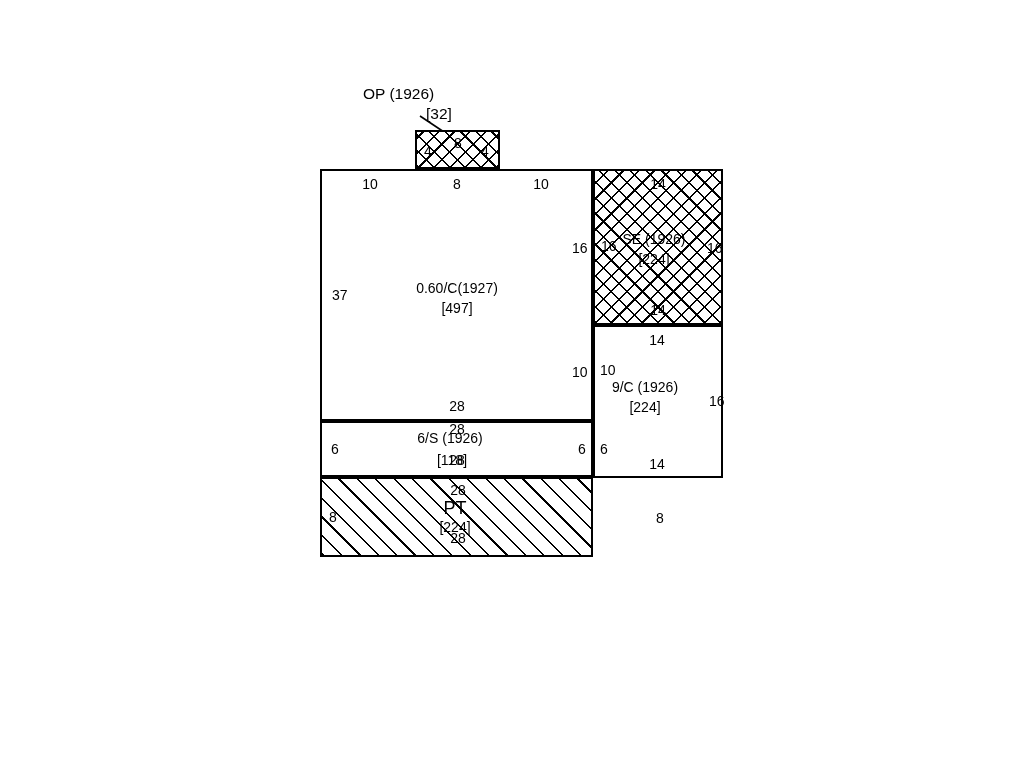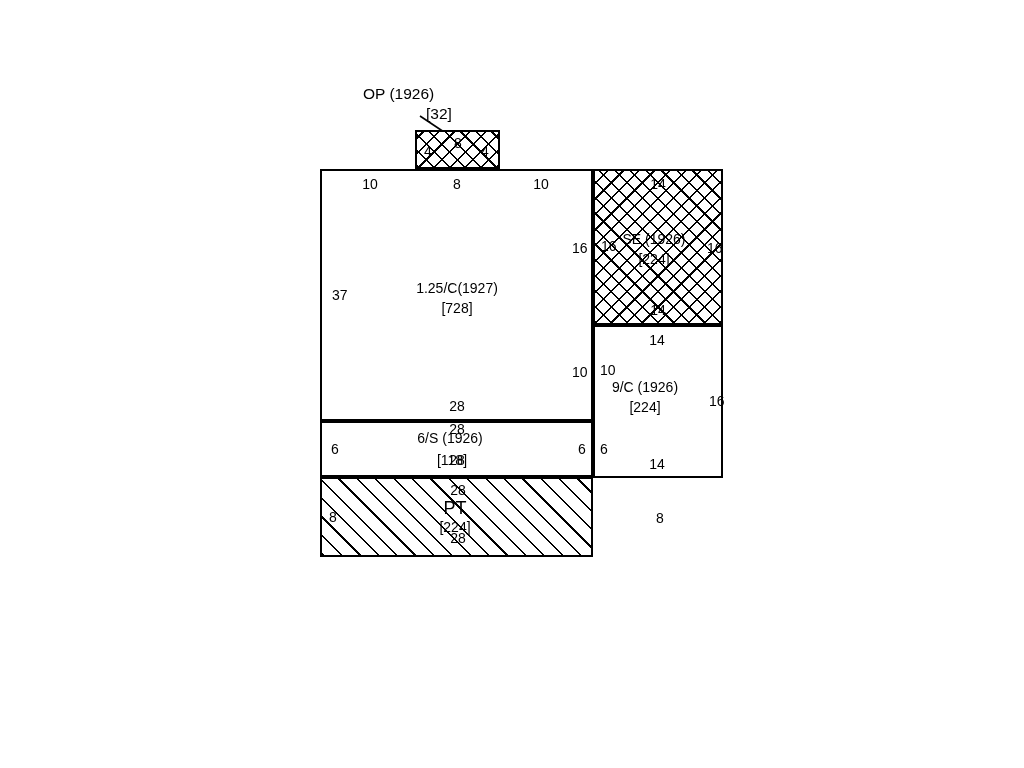--- a/index.html
+++ b/index.html
@@ -62,22 +62,22 @@
   <div class="lab dim onpat" style="left:481px;top:143px;">4</div>
 
   <div class="blk" style="left:320px;top:169px;width:273px;height:252px;"></div>
 
   <div class="lab dim ctr" style="left:370px;top:176px;">10</div>
   <div class="lab dim ctr" style="left:457px;top:176px;">8</div>
   <div class="lab dim ctr" style="left:541px;top:176px;">10</div>
   <div class="lab dim" style="left:332px;top:287px;">37</div>
   <div class="lab dim ctr" style="left:457px;top:398px;">28</div>
 
-  <div class="lab title ctr" style="left:457px;top:280px;">1.25/C(1927)</div>
-  <div class="lab title ctr" style="left:457px;top:300px;">[728]</div>
+  <div class="lab title ctr" style="left:457px;top:280px;">0.60/C(1927)</div>
+  <div class="lab title ctr" style="left:457px;top:300px;">[497]</div>
 
   <div class="blk pat-xhatch" style="left:593px;top:169px;width:130px;height:156px;"></div>
 
   <div class="lab dim onpat ctr" style="left:658px;top:176px;">14</div>
   <div class="lab dim" style="left:572px;top:240px;">16</div>
   <div class="lab dim onpat" style="left:601px;top:238px;">16</div>
   <div class="lab dim onpat" style="left:707px;top:240px;">16</div>
   <div class="lab dim onpat ctr" style="left:658px;top:302px;">14</div>
 
   <div class="lab title onpat ctr" style="left:654px;top:231px;">SE (1926)</div>

